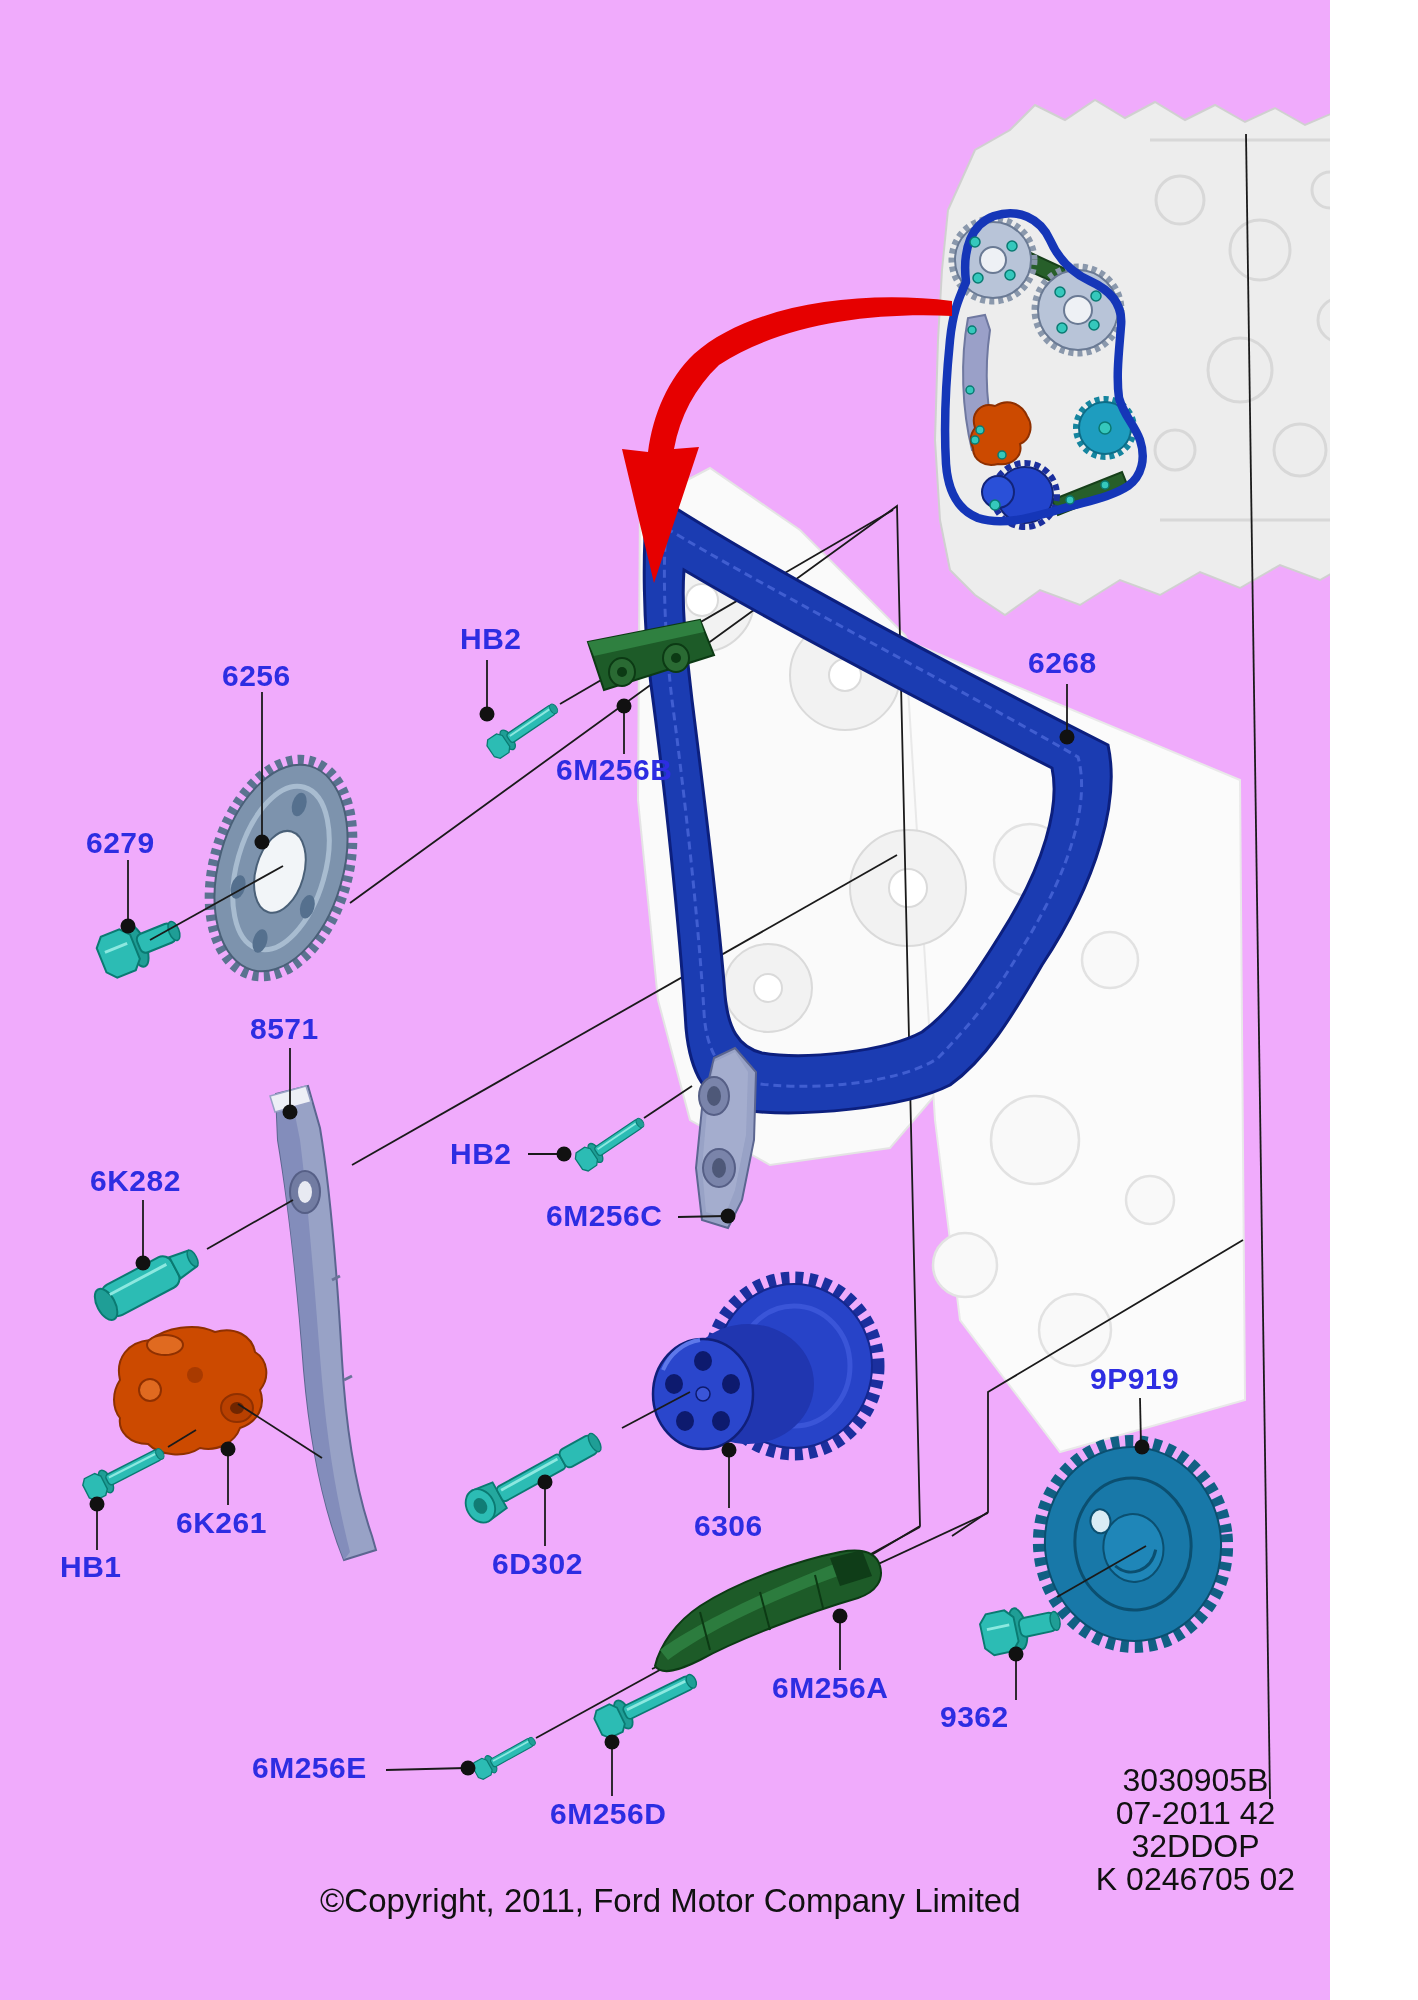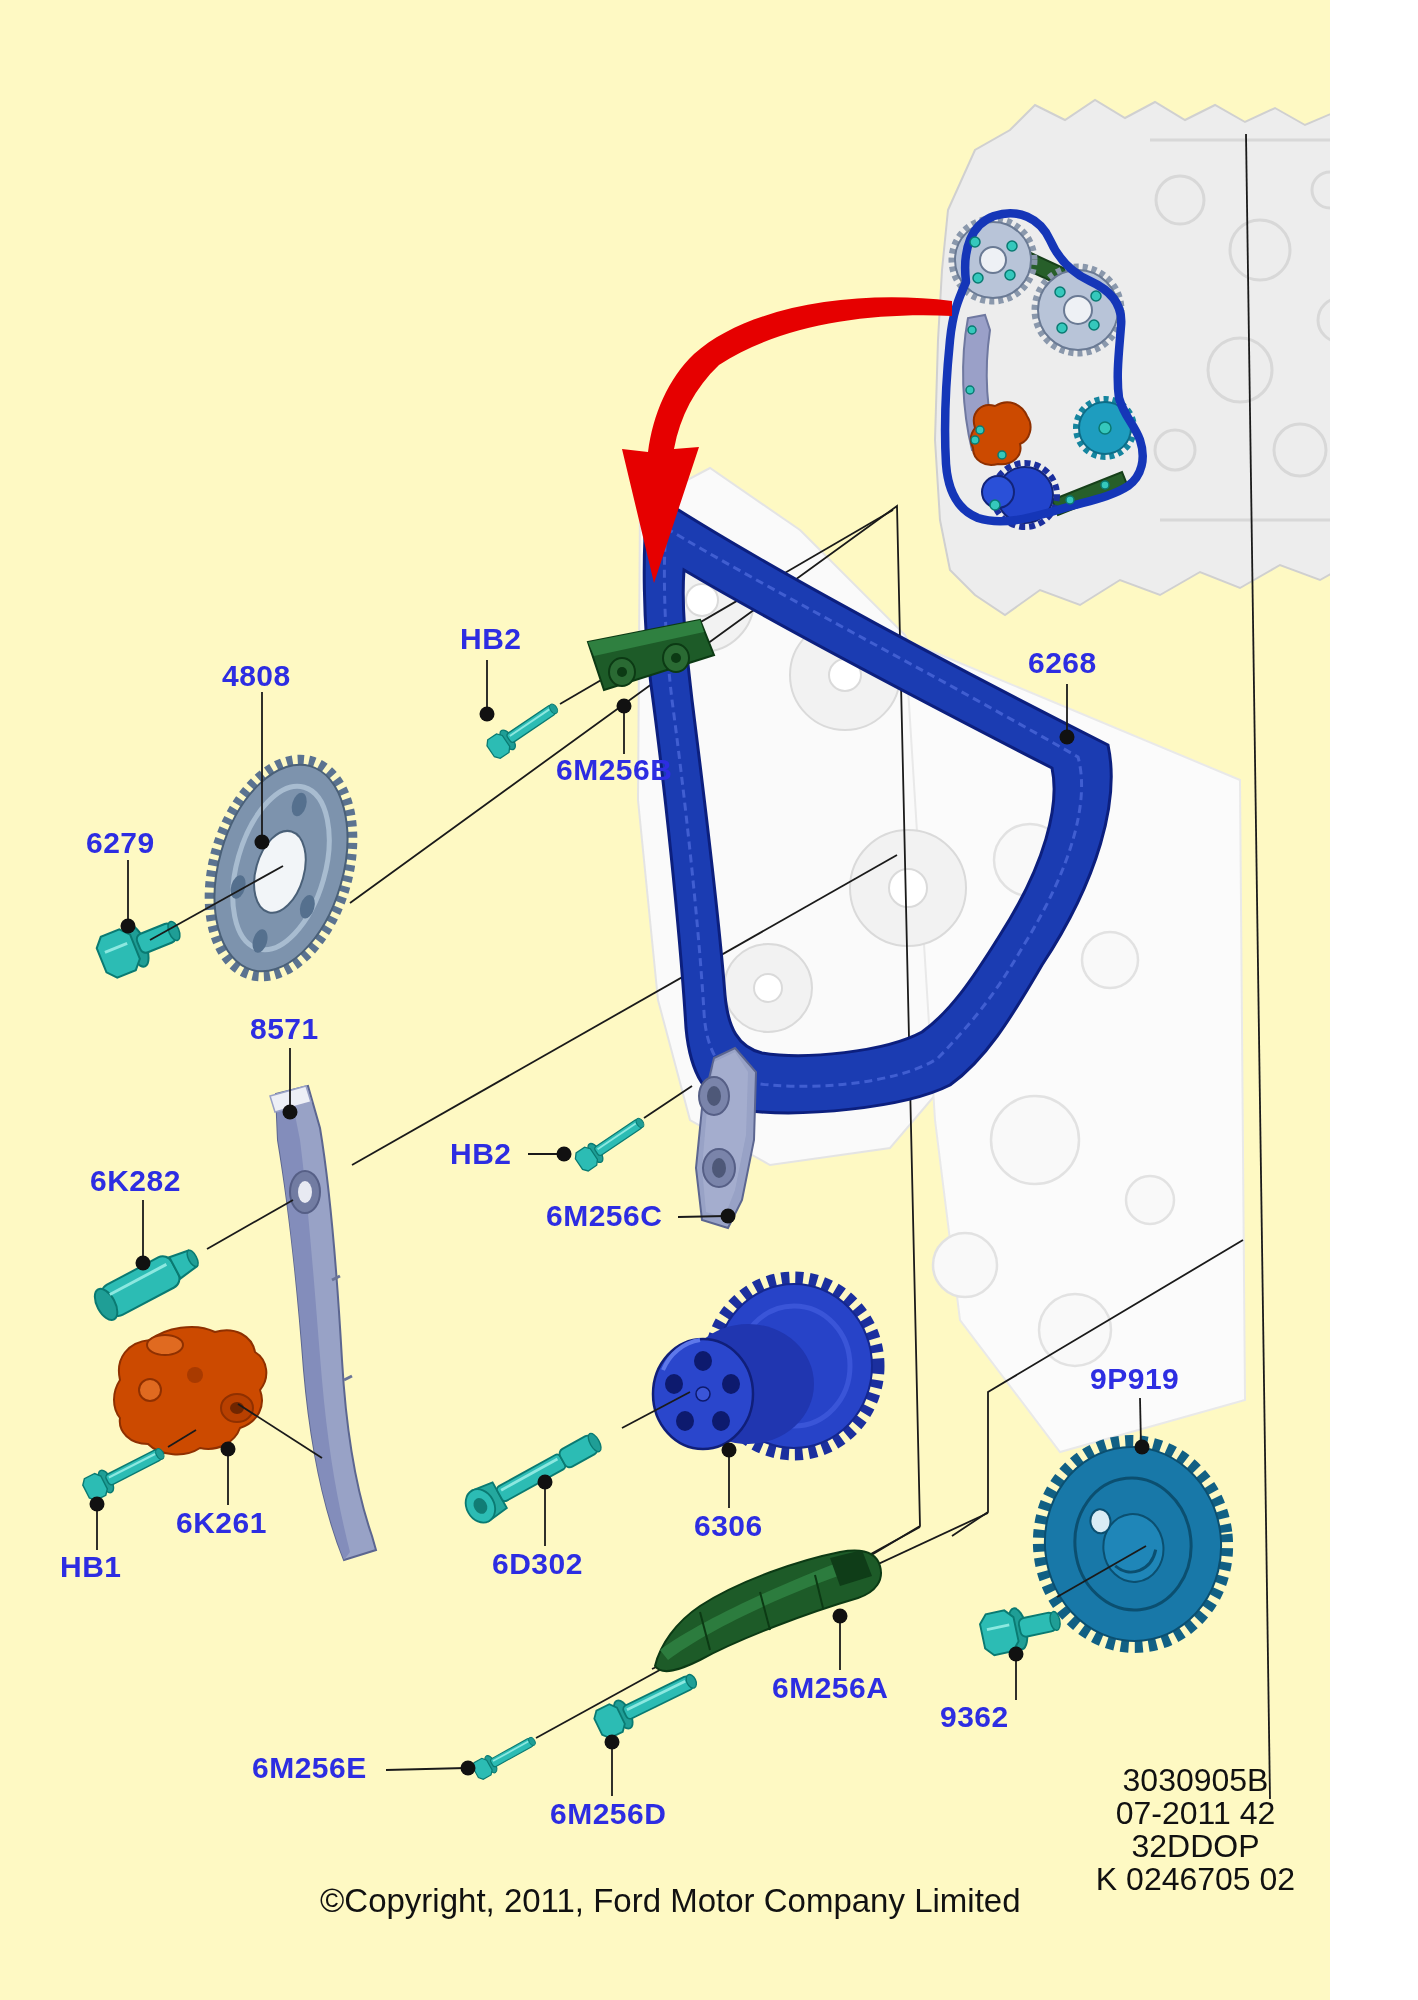--- a/index.html
+++ b/index.html
@@ -1,18 +1,18 @@
 <!DOCTYPE html>
 <html><head>
 <meta charset="utf-8">
 <title>Timing Chain Parts Diagram</title>
 <style>
   html,body{margin:0;padding:0;background:#fff;}
   .page{
-    position:relative;width:1330px;height:2000px;background:#fef9c3;
+    position:relative;width:1330px;height:2000px;background:#f0abfc;
     font-family:"Liberation Sans", sans-serif;overflow:hidden;
   }
   svg.art{position:absolute;left:0;top:0;width:1418px;height:2000px;}
   .callout{
     position:absolute;font-size:30px;font-weight:bold;color:#2d2de2;
     letter-spacing:.5px;white-space:nowrap;line-height:1;cursor:pointer;
   }
   .titleblock{
     position:absolute;left:1093px;top:1764px;width:205px;text-align:center;
     font-size:32px;color:#111;line-height:33px;
@@ -309,21 +309,21 @@
     <circle cx="729" cy="1450" r="7.5"></circle>
         <circle cx="840" cy="1616" r="7.5"></circle>
     <circle cx="1142" cy="1447" r="7.5"></circle>
         <circle cx="1016" cy="1654" r="7.5"></circle>
     <circle cx="468" cy="1768" r="7.5"></circle>
         <circle cx="612" cy="1742" r="7.5"></circle>
   </g>
 </svg>
 
 <div class="callout" style="left:460px;top:624px">HB2</div>
-<div class="callout" style="left:222px;top:661px">4808</div>
+<div class="callout" style="left:222px;top:661px">6256</div>
 <div class="callout" style="left:556px;top:755px">6M256B</div>
 <div class="callout" style="left:1028px;top:648px">6268</div>
 <div class="callout" style="left:86px;top:828px">6279</div>
 <div class="callout" style="left:250px;top:1014px">8571</div>
 <div class="callout" style="left:90px;top:1166px">6K282</div>
 <div class="callout" style="left:450px;top:1139px">HB2</div>
 <div class="callout" style="left:546px;top:1201px">6M256C</div>
 <div class="callout" style="left:176px;top:1508px">6K261</div>
 <div class="callout" style="left:60px;top:1552px">HB1</div>
 <div class="callout" style="left:492px;top:1549px">6D302</div>

